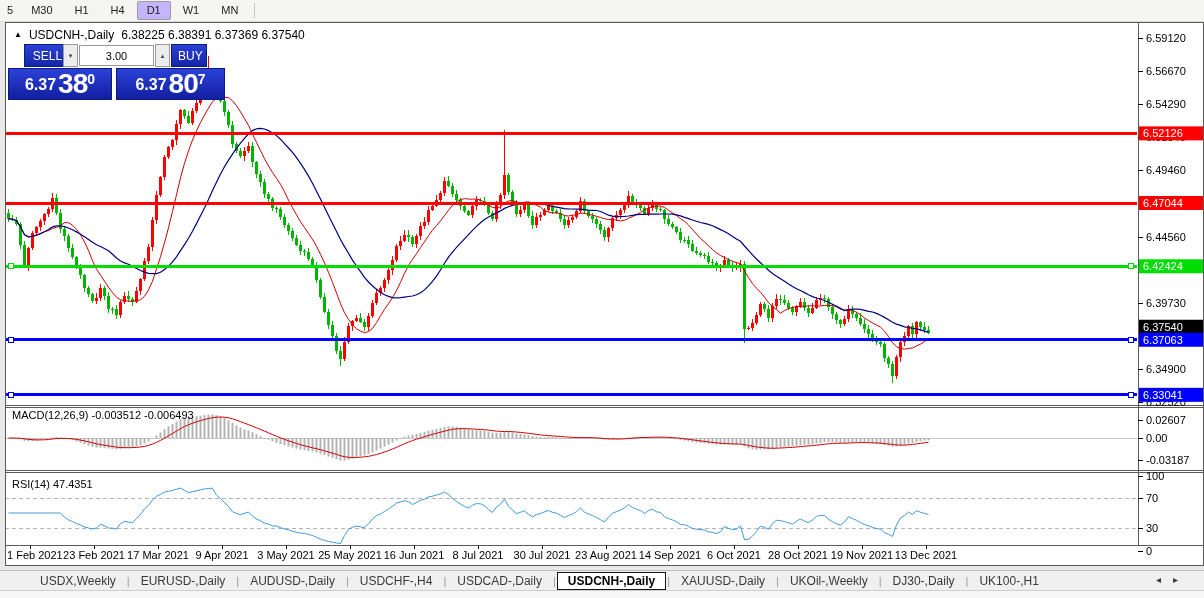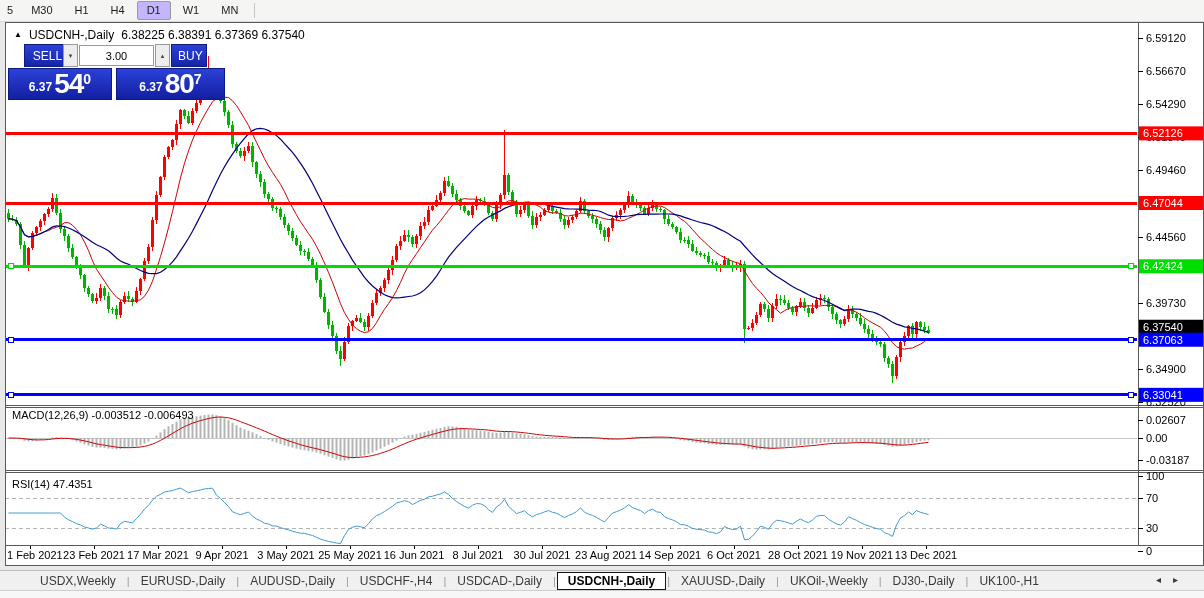--- a/index.html
+++ b/index.html
@@ -59,21 +59,21 @@
     border:1px solid #9a9a9a;text-align:center;font-size:11px;
     font-family:inherit;color:#000;padding:0;
   }
   .w-price{
     position:absolute;top:24px;height:32px;color:#fff;
     background:linear-gradient(#2b41d8,#121fa0);border:1px solid #0d1a7e;
     display:flex;align-items:center;justify-content:center;
   }
   .w-bid{left:0;width:104px;}
   .w-ask{left:108px;width:109px;}
-  .w-sm{font-size:12px;font-weight:bold;align-self:flex-end;padding-bottom:5px;margin-right:2px;}
+  .w-sm{font-size:16px;font-weight:bold;align-self:flex-end;padding-bottom:5px;margin-right:2px;}
   .w-big{font-size:28px;font-weight:bold;line-height:28px;letter-spacing:-1px;}
   .w-sup{font-size:14px;font-weight:bold;align-self:flex-start;padding-top:2px;}
   
   .tabbar{
     position:absolute;left:0;top:570px;width:1204px;height:20px;
     background:#f0f0f0;border-top:1px solid #bdbdbd;
     display:flex;align-items:center;padding-left:30px;box-sizing:border-box;
   }
   .tab{font-size:12px;color:#3a3a3a;padding:1px 10px;white-space:nowrap;cursor:default;}
   .tab.active{background:#fff;border:1px solid #151515;font-weight:bold;color:#000;}
@@ -929,21 +929,21 @@
 
   <div class="widget">
     <button class="w-btn w-sell">SELL</button>
     <button class="w-spin w-drop"><span>▾</span></button>
     <input class="w-vol" value="3.00" style="">
     <button class="w-spin w-up"><span>▴</span></button>
     <button class="w-btn w-buy">BUY</button>
 
     <div class="w-price w-bid">
       <span class="w-sm">6.37</span>
-      <span class="w-big">54</span>
+      <span class="w-big">38</span>
       <span class="w-sup">0</span>
     </div>
     <div class="w-price w-ask">
       <span class="w-sm">6.37</span>
       <span class="w-big">80</span>
       <span class="w-sup">7</span>
     </div>
   </div>
 
   <div class="ind-label macd">MACD(12,26,9) -0.003512 -0.006493</div>

